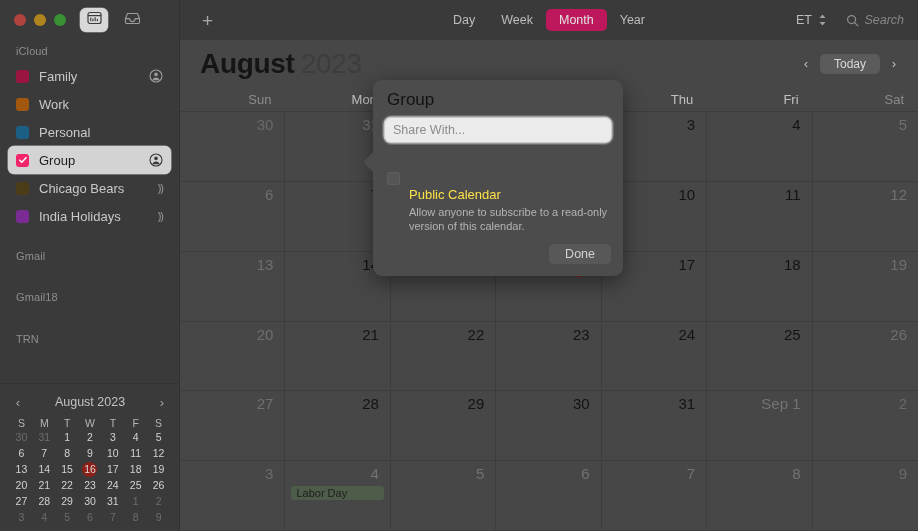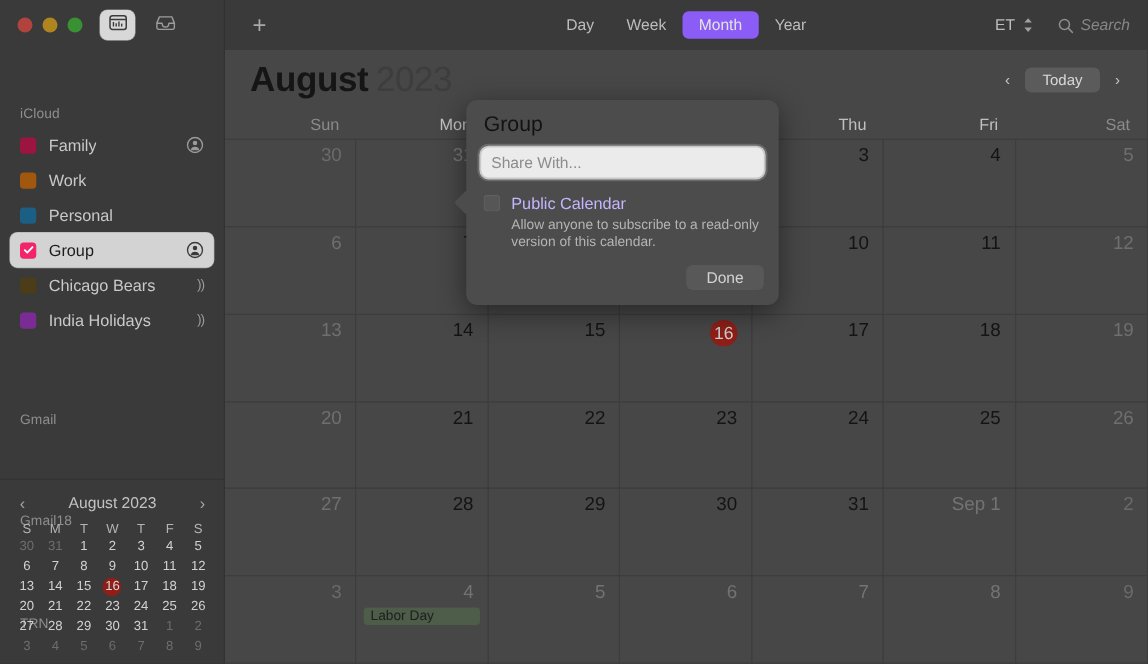--- a/index.html
+++ b/index.html
@@ -47,21 +47,20 @@
   .tb-btn.active { background: #d8d8d8; box-shadow: 0 0 0 0.5px #9a9a9a; }
   .tb-btn.plain { margin-left: 2px; }
 
   .acct-label {
     font-size: 11px;
     color: #8e8e8e;
     padding: 0 0 0 16px;
     height: 22px;
     display: flex; align-items: center;
     letter-spacing: 0.1px;
-    margin-top: 40px;
   }
   .cal-list { padding: 0 8px; }
   .cal-row {
     height: 28px;
     display: flex; align-items: center;
     border-radius: 6px;
     padding: 0 8px 0 8px;
     position: relative;
   }
   .cal-row.selected {
@@ -143,21 +142,21 @@
   }
   .plus { margin-left: 22px; font-size: 19px; color: #a8a8a8; line-height: 1;}
   .seg {
     position: absolute; left: 50%; transform: translateX(-50%);
     display: flex; align-items: center; gap: 0px;
   }
   .seg-item {
     font-size: 12.5px; color: #bdbdbd;
     padding: 4px 13px; border-radius: 5px;
   }
-  .seg-item.active { background: #8b5cf6; color: #e3e3e3; }
+  .seg-item.active { background: #be185d; color: #e3e3e3; }
   .tz {
     position: absolute; left: 616px;
     display: flex; align-items: flex-end; gap: 6px;
   }
   .tz-label { font-size: 12.5px; color: #bdbdbd; }
   .tz-stepper { display:flex; flex-direction:column; gap:1px; color:#9e9e9e; font-size: 8px; line-height:6px;}
   .search {
     position: absolute; right: 14px;
     display: flex; align-items: center; gap: 5px;
   }
@@ -295,21 +294,21 @@
     padding-left: 2px;
   }
   .checkbox {
     width: 13px; height: 13px;
     border-radius: 3px;
     background: #565656;
     box-shadow: inset 0 0 0 0.5px #666;
     flex: 0 0 13px;
     margin-right: 9px;
   }
-  .pub-label { font-size: 13px; color: #c4b5fd; }
+  .pub-label { font-size: 13px; color: #fde047; margin-top: 32px; }
   .pub-desc {
     font-size: 11px; color: #b4b4b4;
     line-height: 14px;
     margin: 3px 0 0 24px;
     max-width: 205px;
   }
   .done-row { display: flex; justify-content: flex-end; margin-top: 11px; }
   .done-btn {
     background: #585858;
     color: #d2d2d2;

